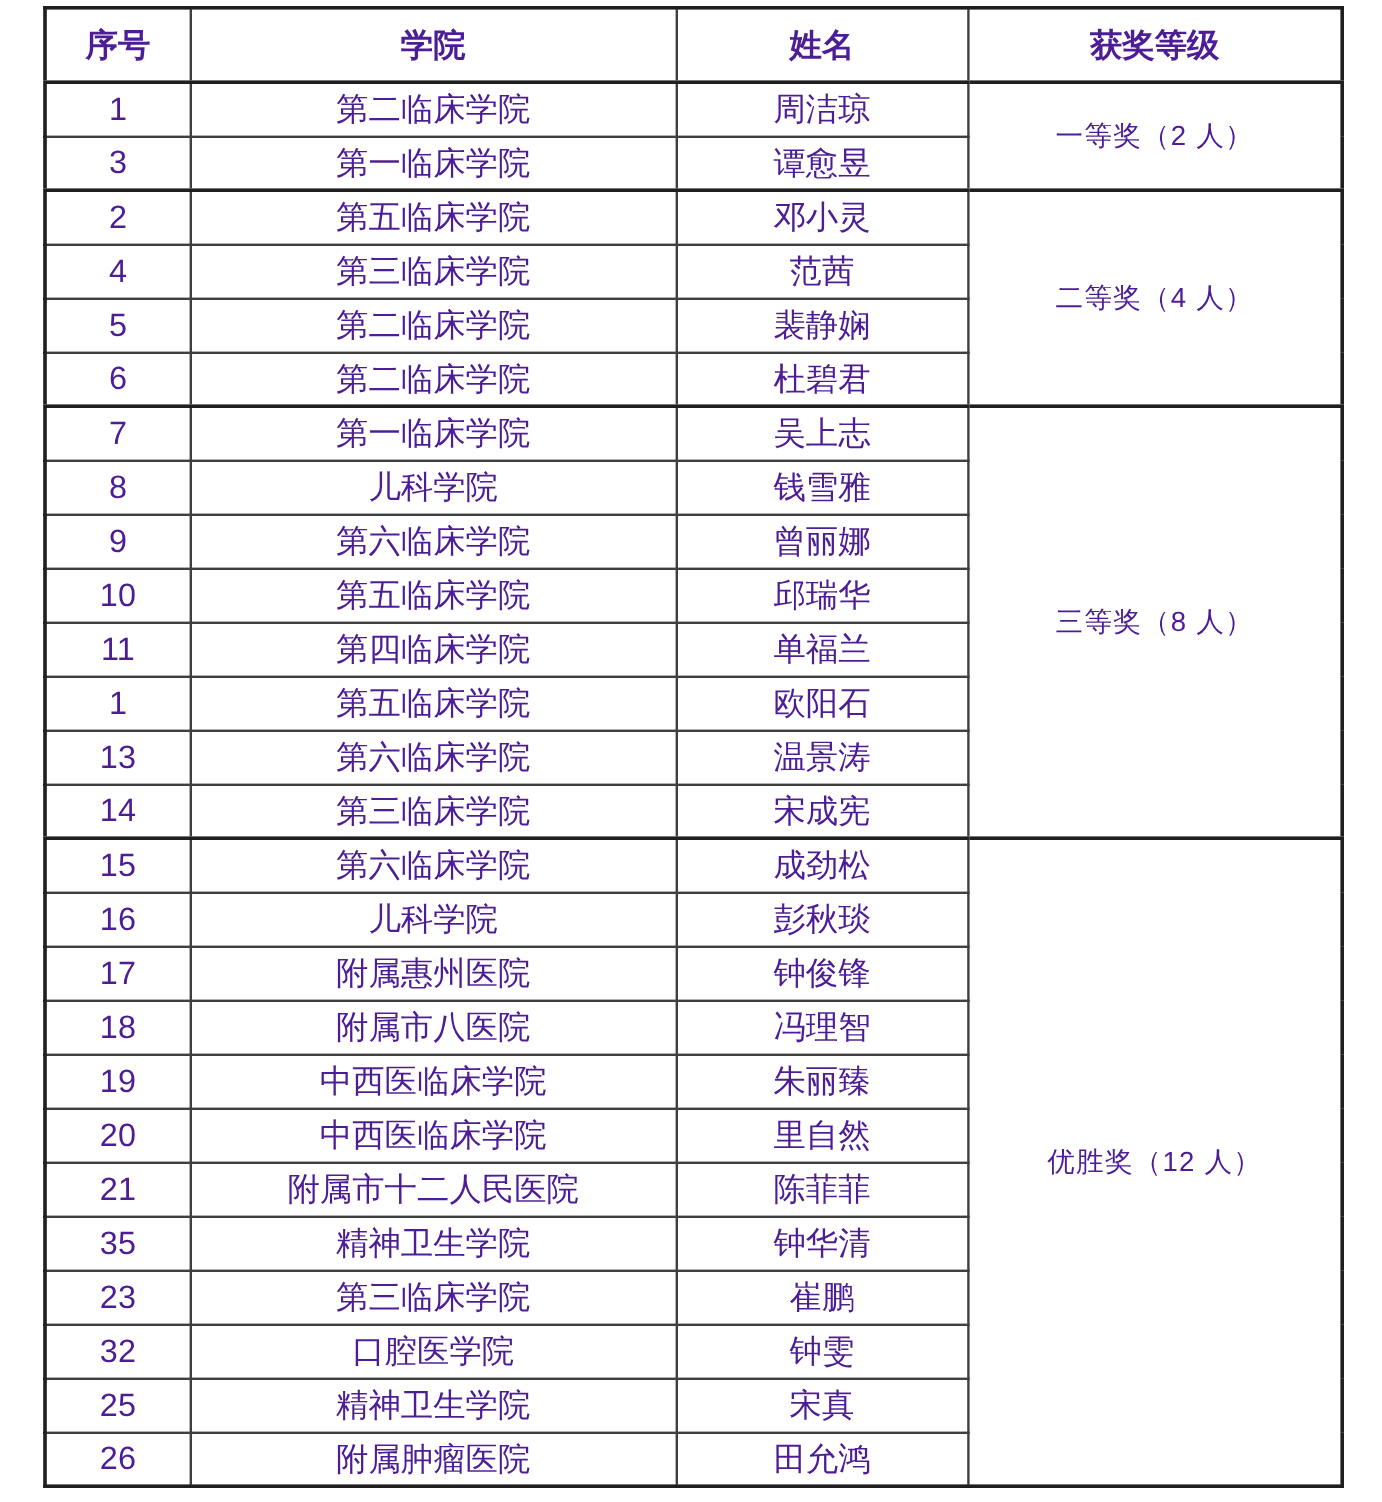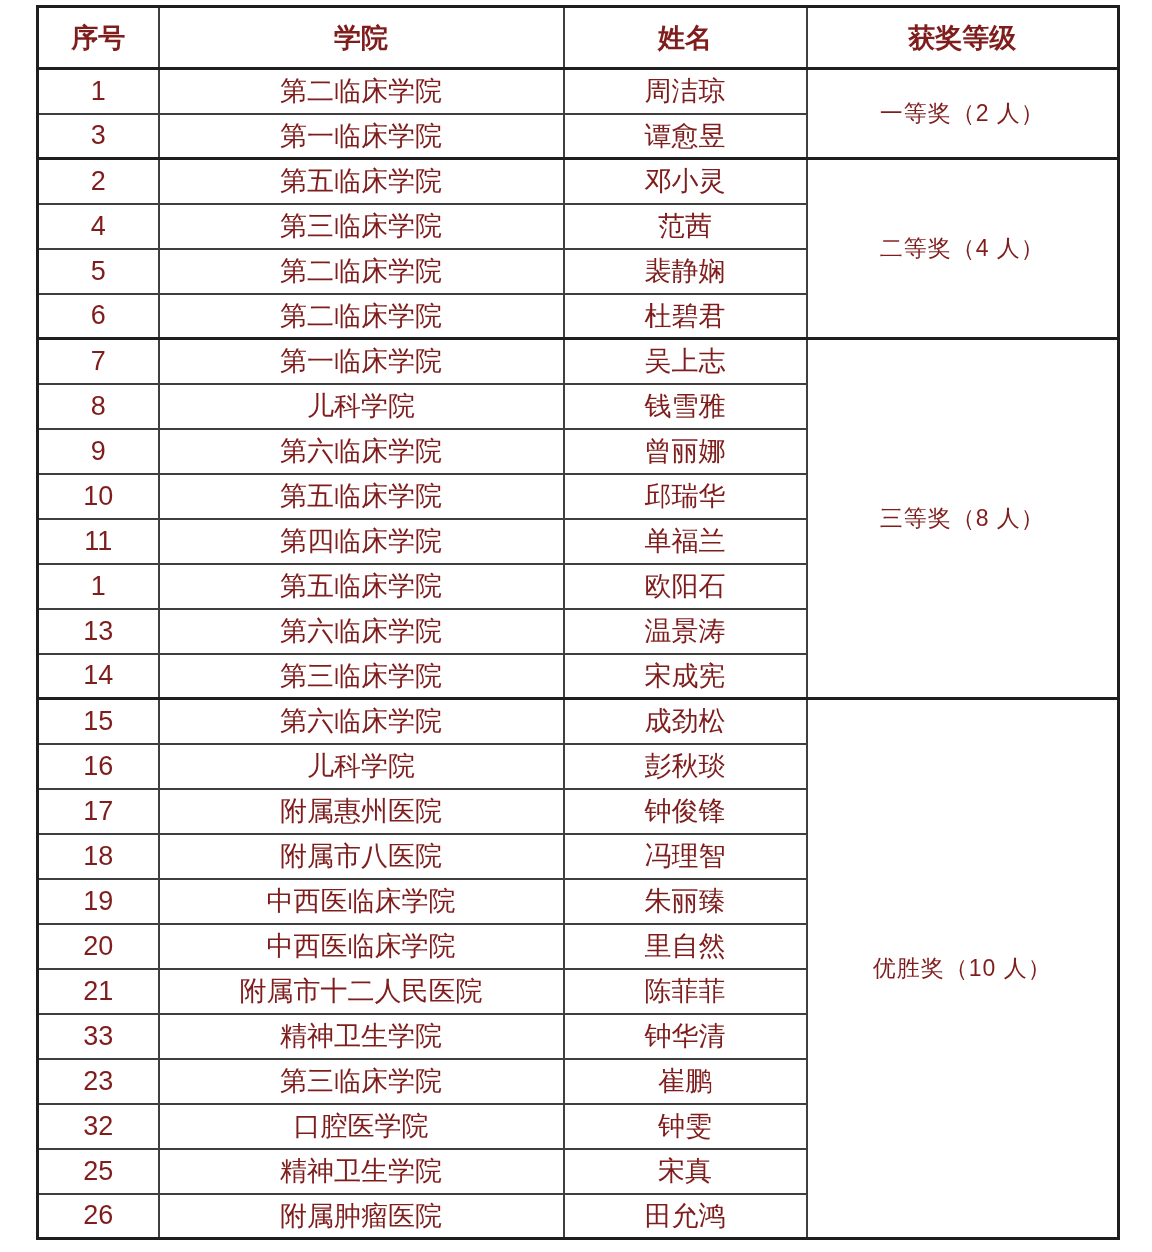--- a/index.html
+++ b/index.html
@@ -12,21 +12,21 @@
   }
   .page {
     box-sizing: border-box;
     padding: 5px 0 0 36px;
     font-family: "Liberation Sans", "DejaVu Sans", sans-serif;
   }
   table.award-table {
     border-collapse: collapse;
     table-layout: fixed;
     width: 1081px;
-    color: #7f1d1d;
+    color: #4c1d95;
     border: 3px solid #1f1f1f;
   }
   col.c-no      { width: 121px; }
   col.c-college { width: 405px; }
   col.c-name    { width: 243px; }
   col.c-award   { width: 312px; }
 
   thead tr { height: 62px; }
   tbody tr { height: 45px; }
 
@@ -145,21 +145,21 @@
         </tr>
         <tr>
           <td>14</td>
           <td>第三临床学院</td>
           <td>宋成宪</td>
         </tr>
         <tr class="group-start">
           <td>15</td>
           <td>第六临床学院</td>
           <td>成劲松</td>
-          <td rowspan="12" class="award-cell">优胜奖（10 人）</td>
+          <td rowspan="12" class="award-cell">优胜奖（12 人）</td>
         </tr>
         <tr>
           <td>16</td>
           <td>儿科学院</td>
           <td>彭秋琰</td>
         </tr>
         <tr>
           <td>17</td>
           <td>附属惠州医院</td>
           <td>钟俊锋</td>
@@ -178,21 +178,21 @@
           <td>20</td>
           <td>中西医临床学院</td>
           <td>里自然</td>
         </tr>
         <tr>
           <td>21</td>
           <td>附属市十二人民医院</td>
           <td>陈菲菲</td>
         </tr>
         <tr>
-          <td>33</td>
+          <td>35</td>
           <td>精神卫生学院</td>
           <td>钟华清</td>
         </tr>
         <tr>
           <td>23</td>
           <td>第三临床学院</td>
           <td>崔鹏</td>
         </tr>
         <tr>
           <td>32</td>

